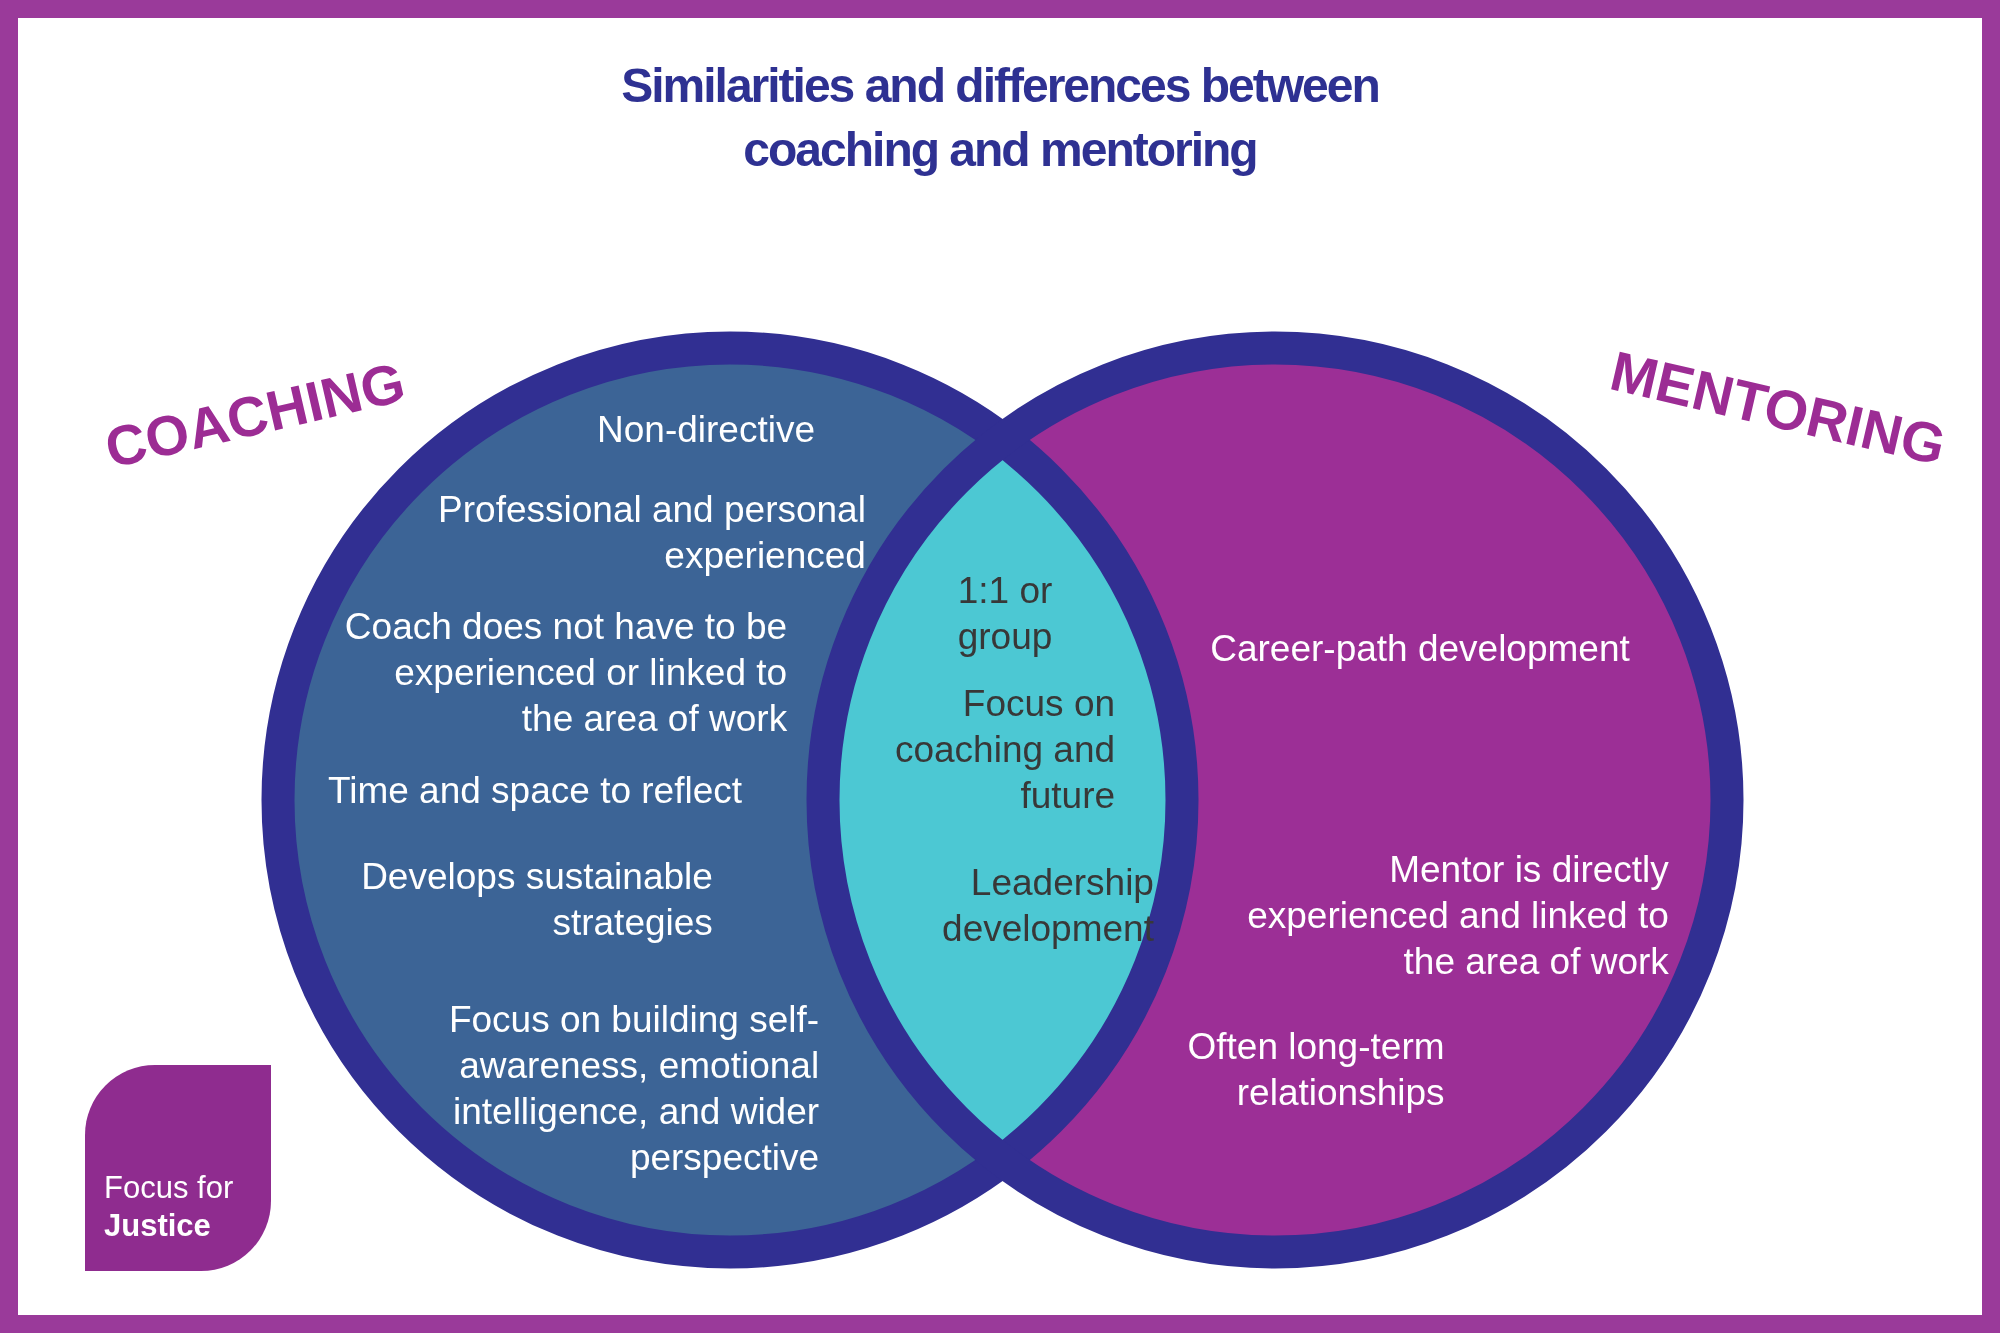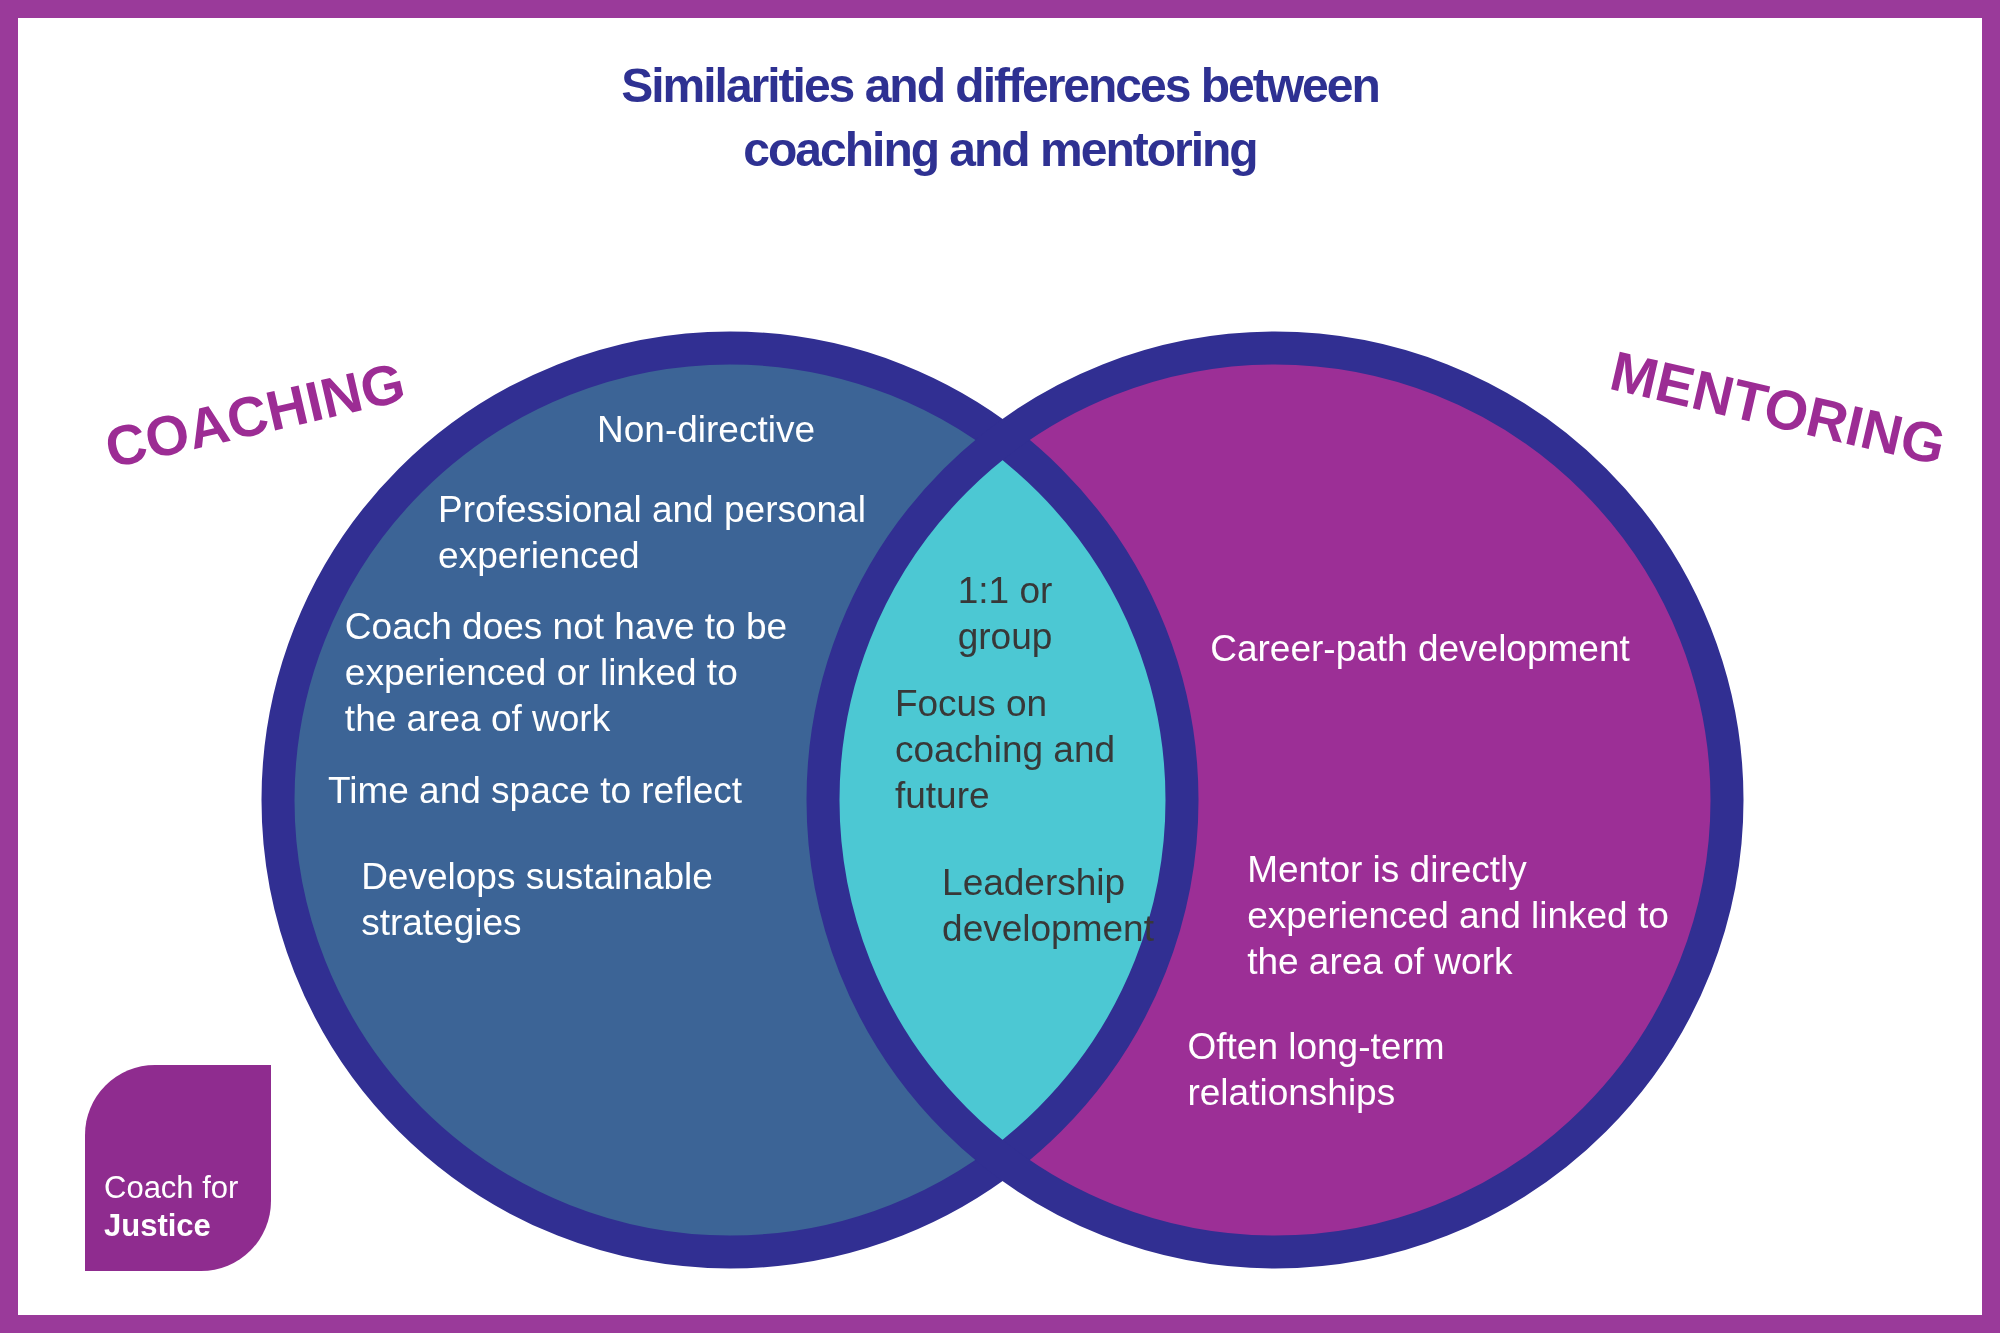--- a/index.html
+++ b/index.html
@@ -42,21 +42,21 @@
     transform: translate(-50%,-50%) rotate(13deg);
   }
   .venn-svg { position: absolute; left: -18px; top: -18px; width: 2000px; height: 1333px; }
   .coaching-fill   { fill: var(--coaching_fill, #3c6496); }
   .mentoring-fill  { fill: var(--mentoring_fill, #9c2f96); }
   .overlap-fill    { fill: var(--overlap_teal, #4cc8d3); }
   .circle-outline  { fill: none; stroke: var(--circle_border_navy, #312f92); stroke-width: 33; }
   .item {
     position: absolute;
     transform: translate(-50%,-50%);
-    text-align: left;
+    text-align: right;
     font-size: 37px;
     line-height: 1.24;
     white-space: pre-line;
   }
   .item.light { color: var(--text_white, #ffffff); }
   .item.dark  { color: var(--overlap_text, #383838); }
   .logo {
     position: absolute;
     left: 67px; top: 1047px;     
     width: 186px; height: 206px;
@@ -99,36 +99,40 @@
 
   <div class="item light" style="left:688px; top:412px;">Non-directive</div>
   <div class="item light" style="left:634px; top:515px;">Professional and personal
 experienced</div>
   <div class="item light" style="left:548px; top:655px;">Coach does not have to be
 experienced or linked to
 the area of work</div>
   <div class="item light" style="left:519px; top:882px;">Develops sustainable
 strategies</div>
   <div class="item light" style="left:517px; top:773px;">Time and space to reflect</div>
+  <div class="item light" style="left:616px; top:1071px;">Focus on building self-
+awareness, emotional
+intelligence, and wider
+perspective</div>
 
   <div class="item dark" style="left:987px; top:596px;">1:1 or
 group</div>
   <div class="item dark" style="left:987px; top:732px;">Focus on
 coaching and
 future</div>
   <div class="item dark" style="left:985px; top:888px;margin-left:45px;">Leadership
 development</div>
 
   <div class="item light" style="left:1402px; top:631px;">Career-path development</div>
   <div class="item light" style="left:1440px; top:877px;margin-top:21px;">Mentor is directly
 experienced and linked to
 the area of work</div>
   <div class="item light" style="left:1298px; top:1052px;">Often long-term
 relationships</div>
 
   <div class="logo">
     <div class="logo-text">
-      <span class="top">Coach for</span>
+      <span class="top">Focus for</span>
       <span class="bottom">Justice</span>
     </div>
   </div>
 
 </div>
 
 </body></html>

